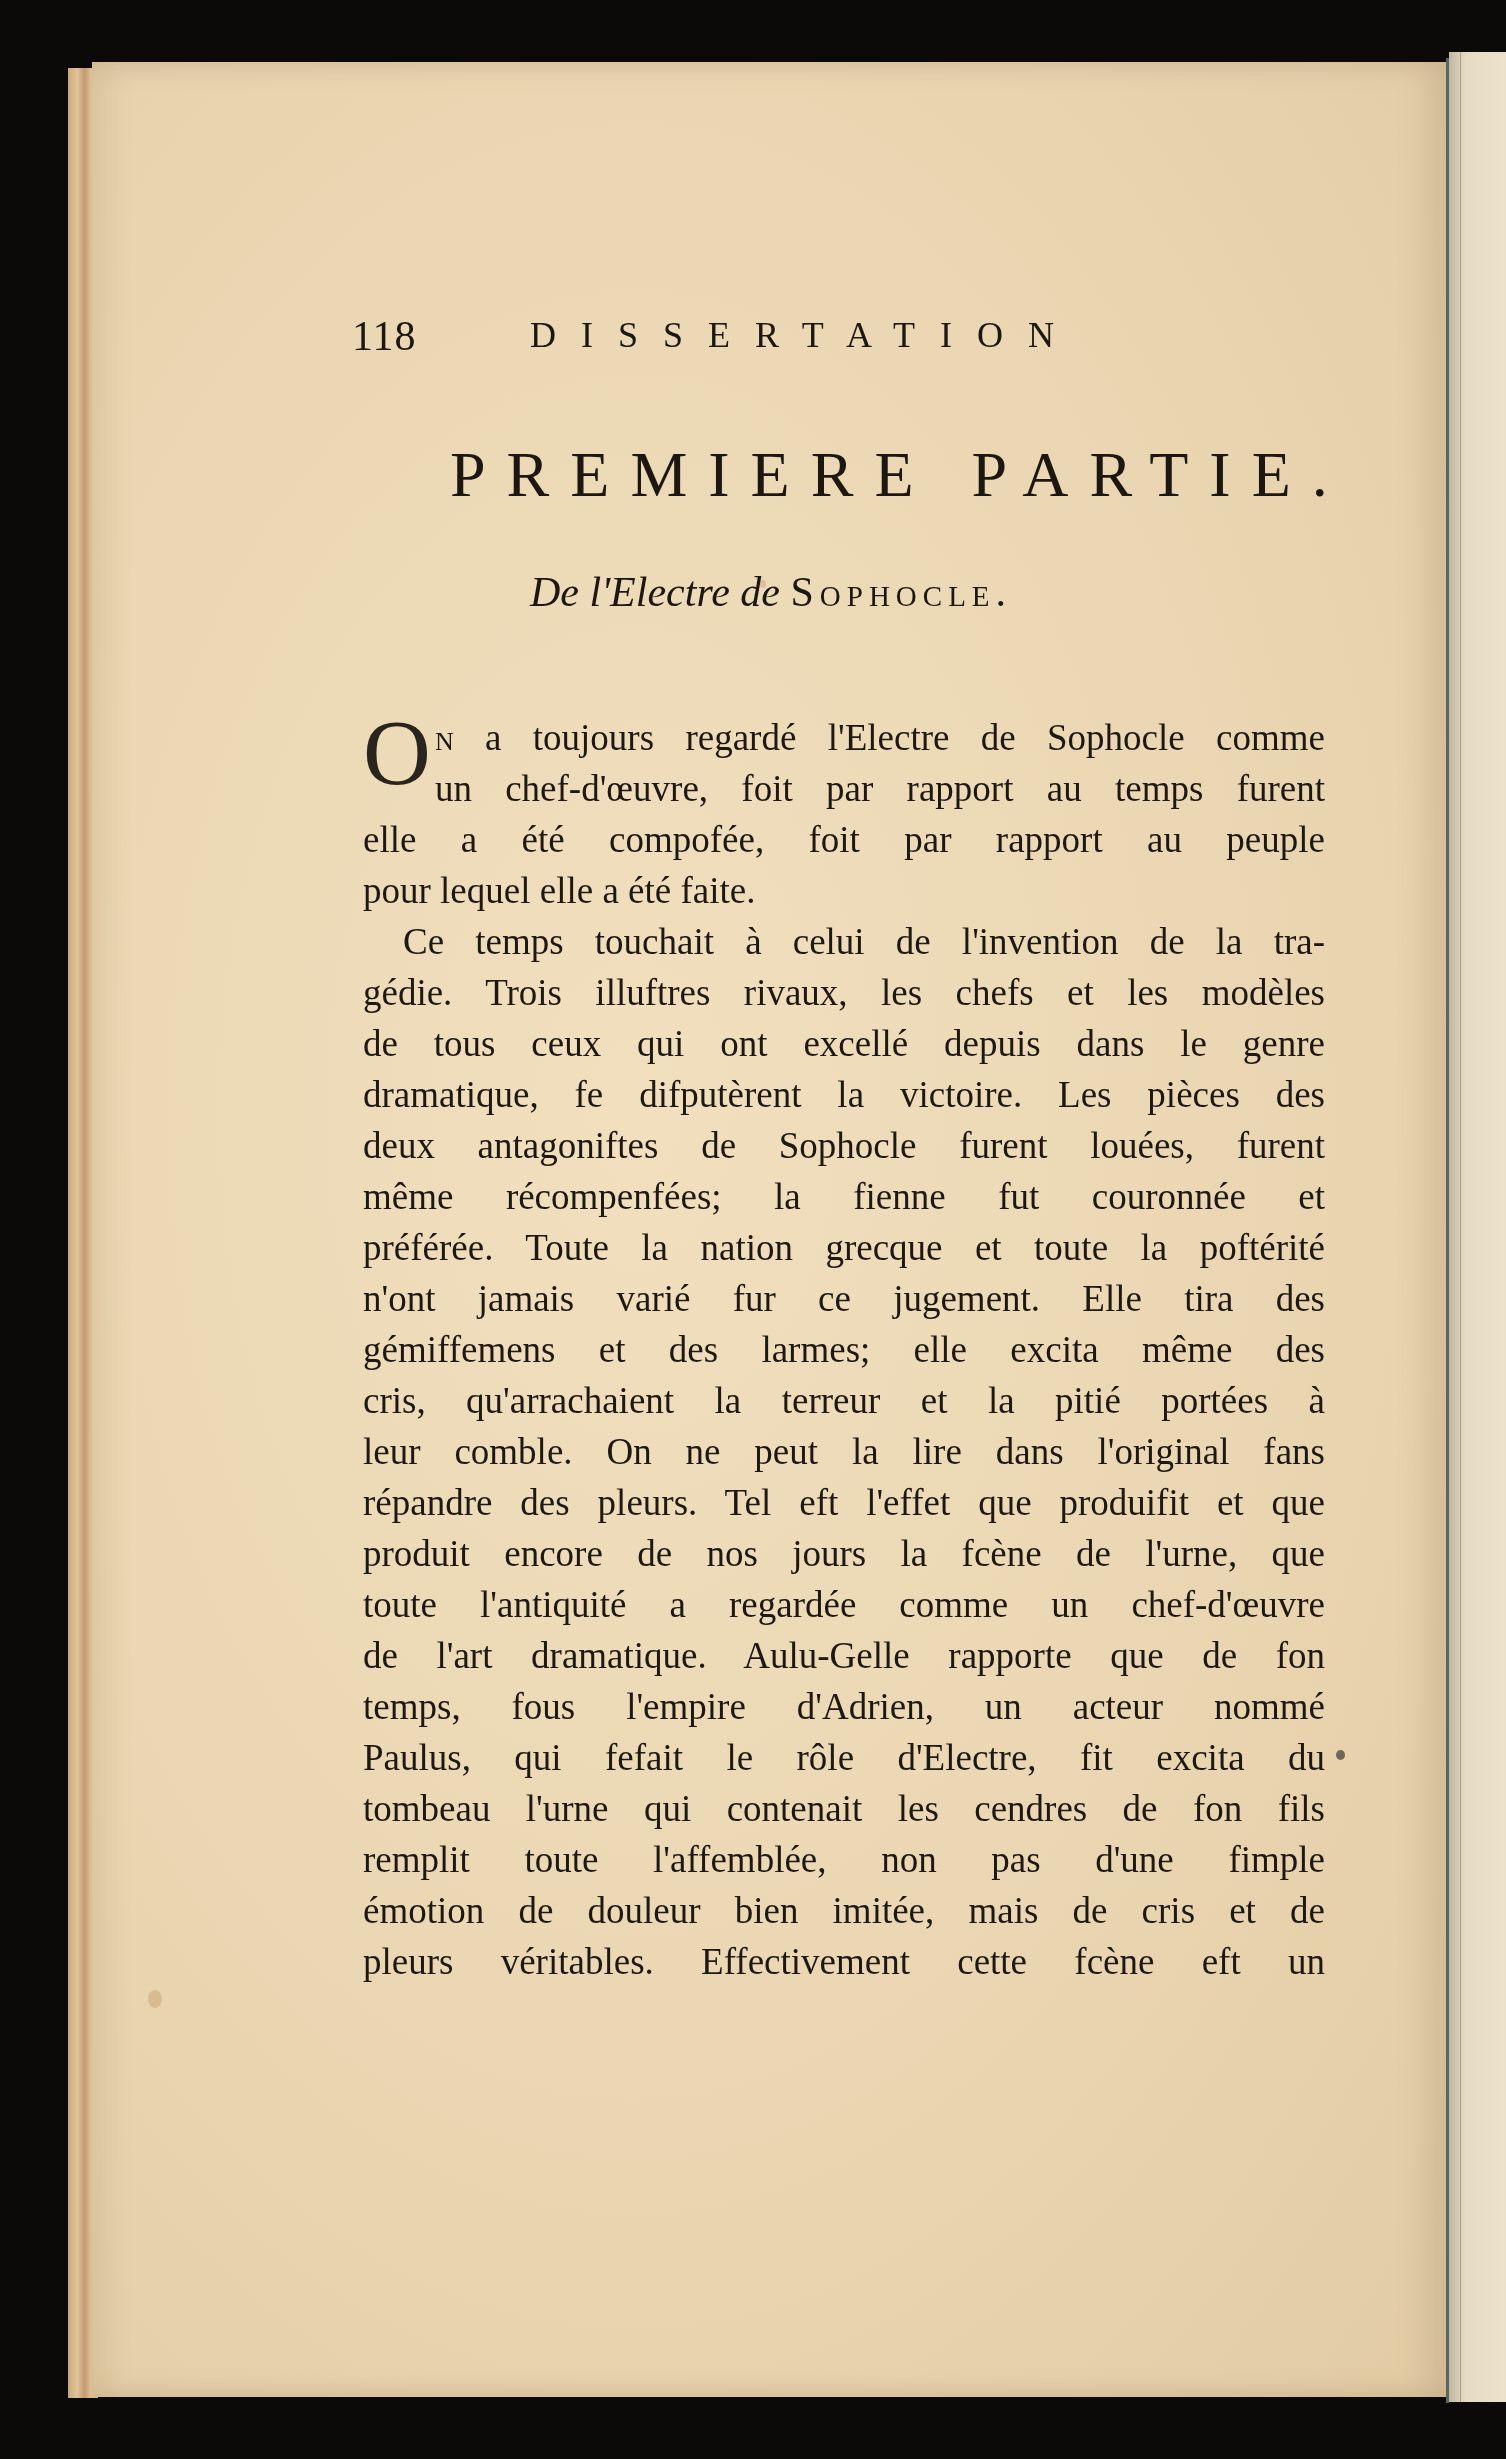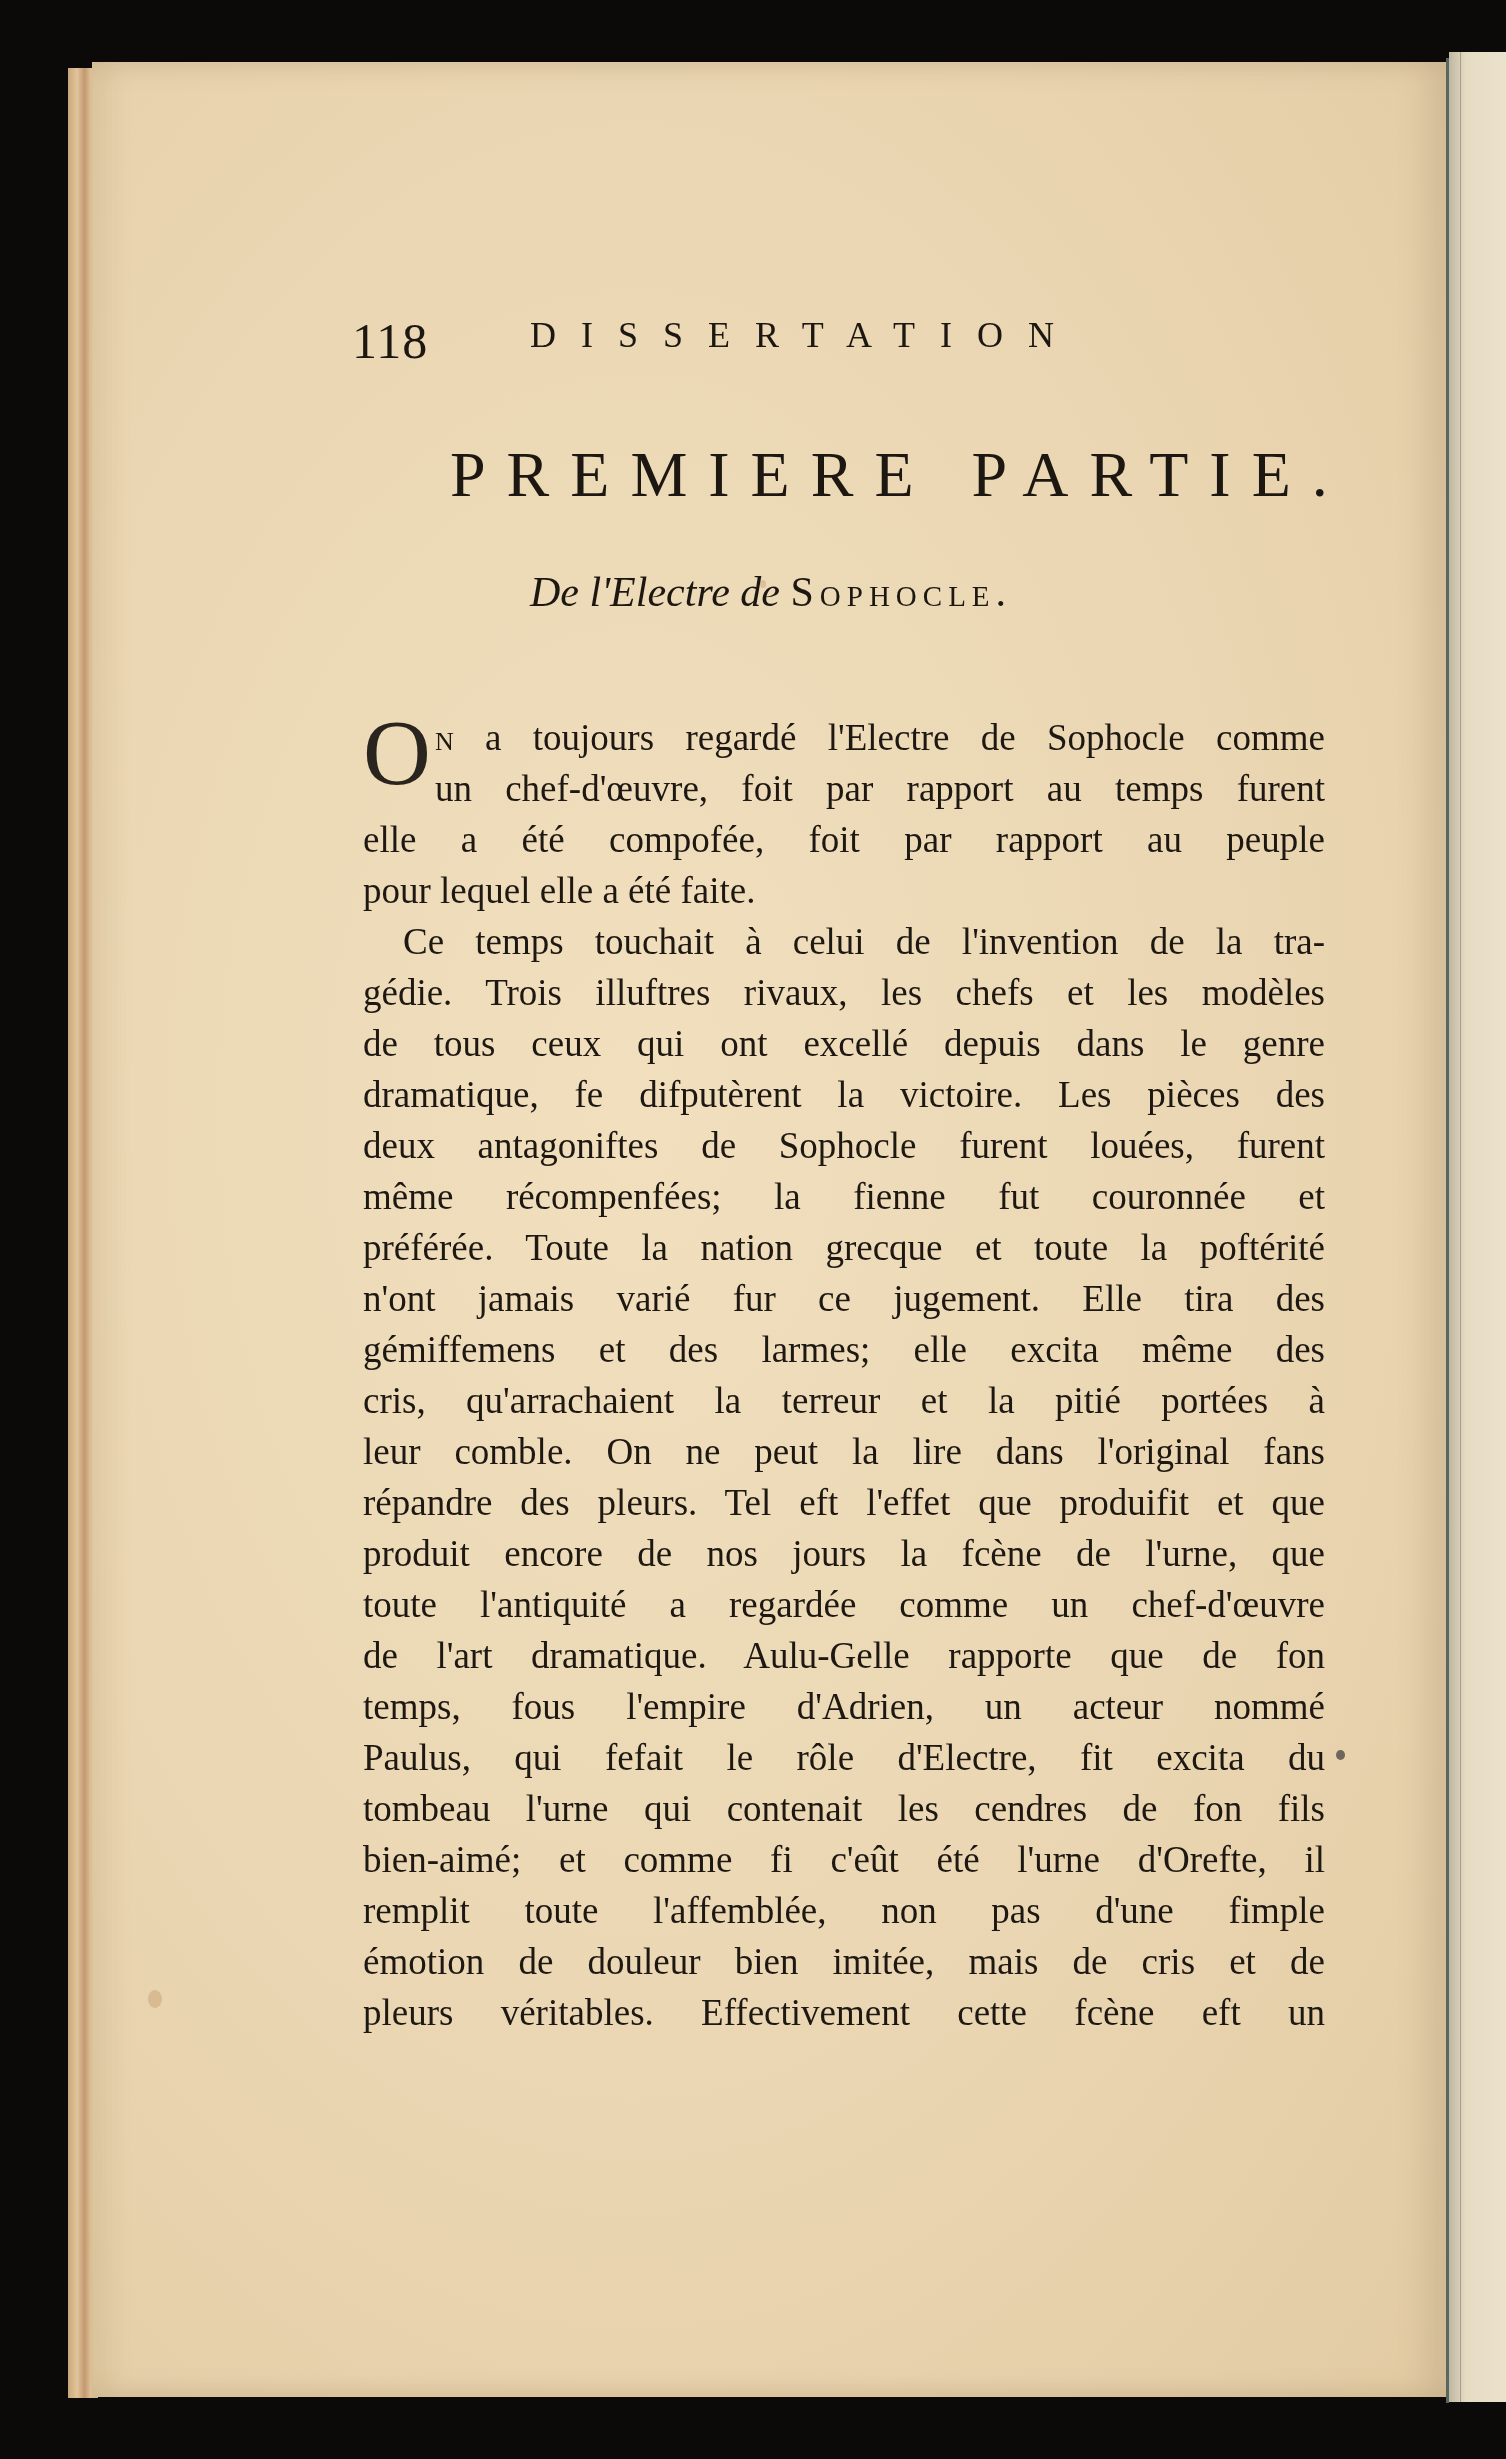--- a/index.html
+++ b/index.html
@@ -61,21 +61,21 @@
     left: 352px;
     top: 312px;
     width: 820px;
     height: 48px;
     color: #1d1712;
   }
   .page-number {
     position: absolute;
     left: 0;
     top: 0;
-    font-size: 50px;
+    font-size: 42px;
     letter-spacing: 1px;
   }
   .running-title {
     position: absolute;
     left: 178px;
     top: 2px;
     font-size: 36px;
     letter-spacing: 25px;
     text-align: center;
   }
@@ -201,20 +201,19 @@
       <div class="line"><span>gémiffemens et des larmes; elle excita même des</span></div>
       <div class="line"><span>cris, qu'arrachaient la terreur et la pitié portées à</span></div>
       <div class="line"><span>leur comble. On ne peut la lire dans l'original fans</span></div>
       <div class="line"><span>répandre des pleurs. Tel eft l'effet que produifit et que</span></div>
       <div class="line"><span>produit encore de nos jours la fcène de l'urne, que</span></div>
       <div class="line"><span>toute l'antiquité a regardée comme un chef-d'œuvre</span></div>
       <div class="line"><span>de l'art dramatique. </span><span class="it">Aulu-Gelle</span><span> rapporte que de fon</span></div>
       <div class="line"><span>temps, fous l'empire d'</span><span class="it">Adrien</span><span>, un acteur nommé</span></div>
       <div class="line"><span class="it">Paulus</span><span>, qui fefait le rôle d'</span><span class="it">Electre</span><span>, fit excita du</span></div>
       <div class="line"><span>tombeau l'urne qui contenait les cendres de fon fils</span></div>
-      <div class="line"><span>bien-aimé; et comme fi c'eût été l'urne d'</span><span class="it">Orefte</span><span>, il</span></div>
       <div class="line"><span>remplit toute l'affemblée, non pas d'une fimple</span></div>
       <div class="line"><span>émotion de douleur bien imitée, mais de cris et de</span></div>
       <div class="line"><span>pleurs véritables. Effectivement cette fcène eft un</span></div>
     </div>
 </div>
 
 <div class="margin-dot"></div>
 
 </body></html>

